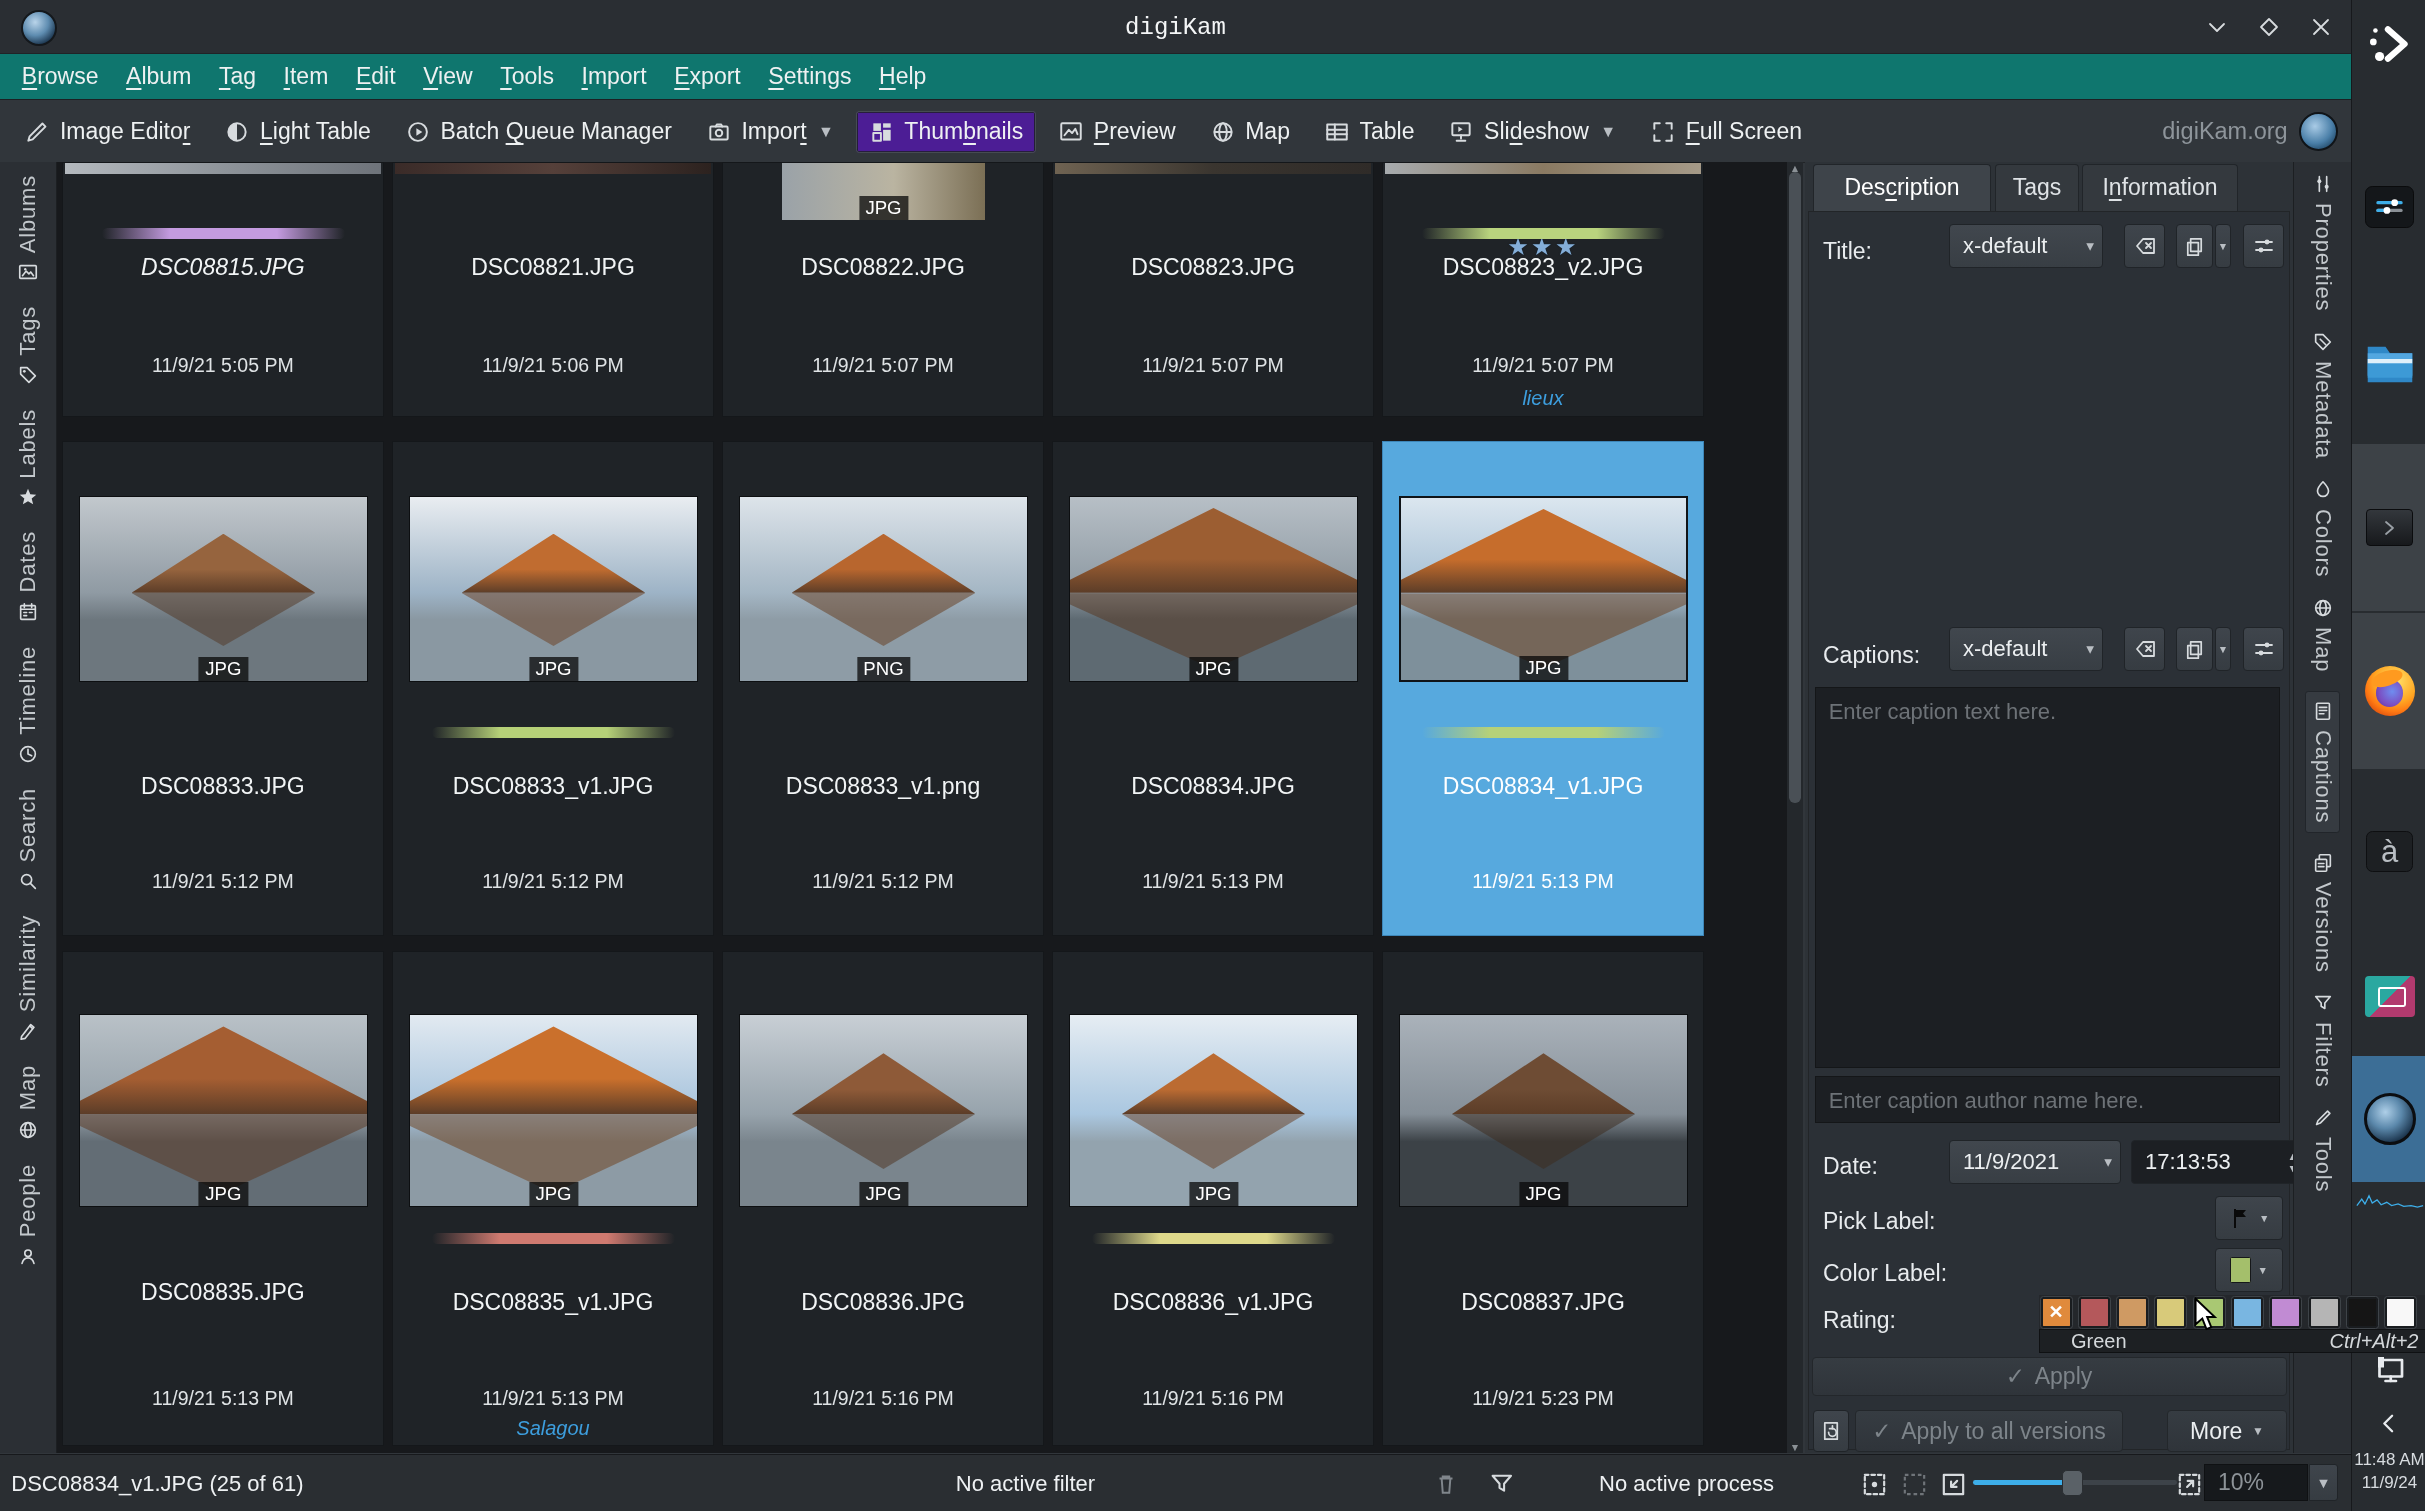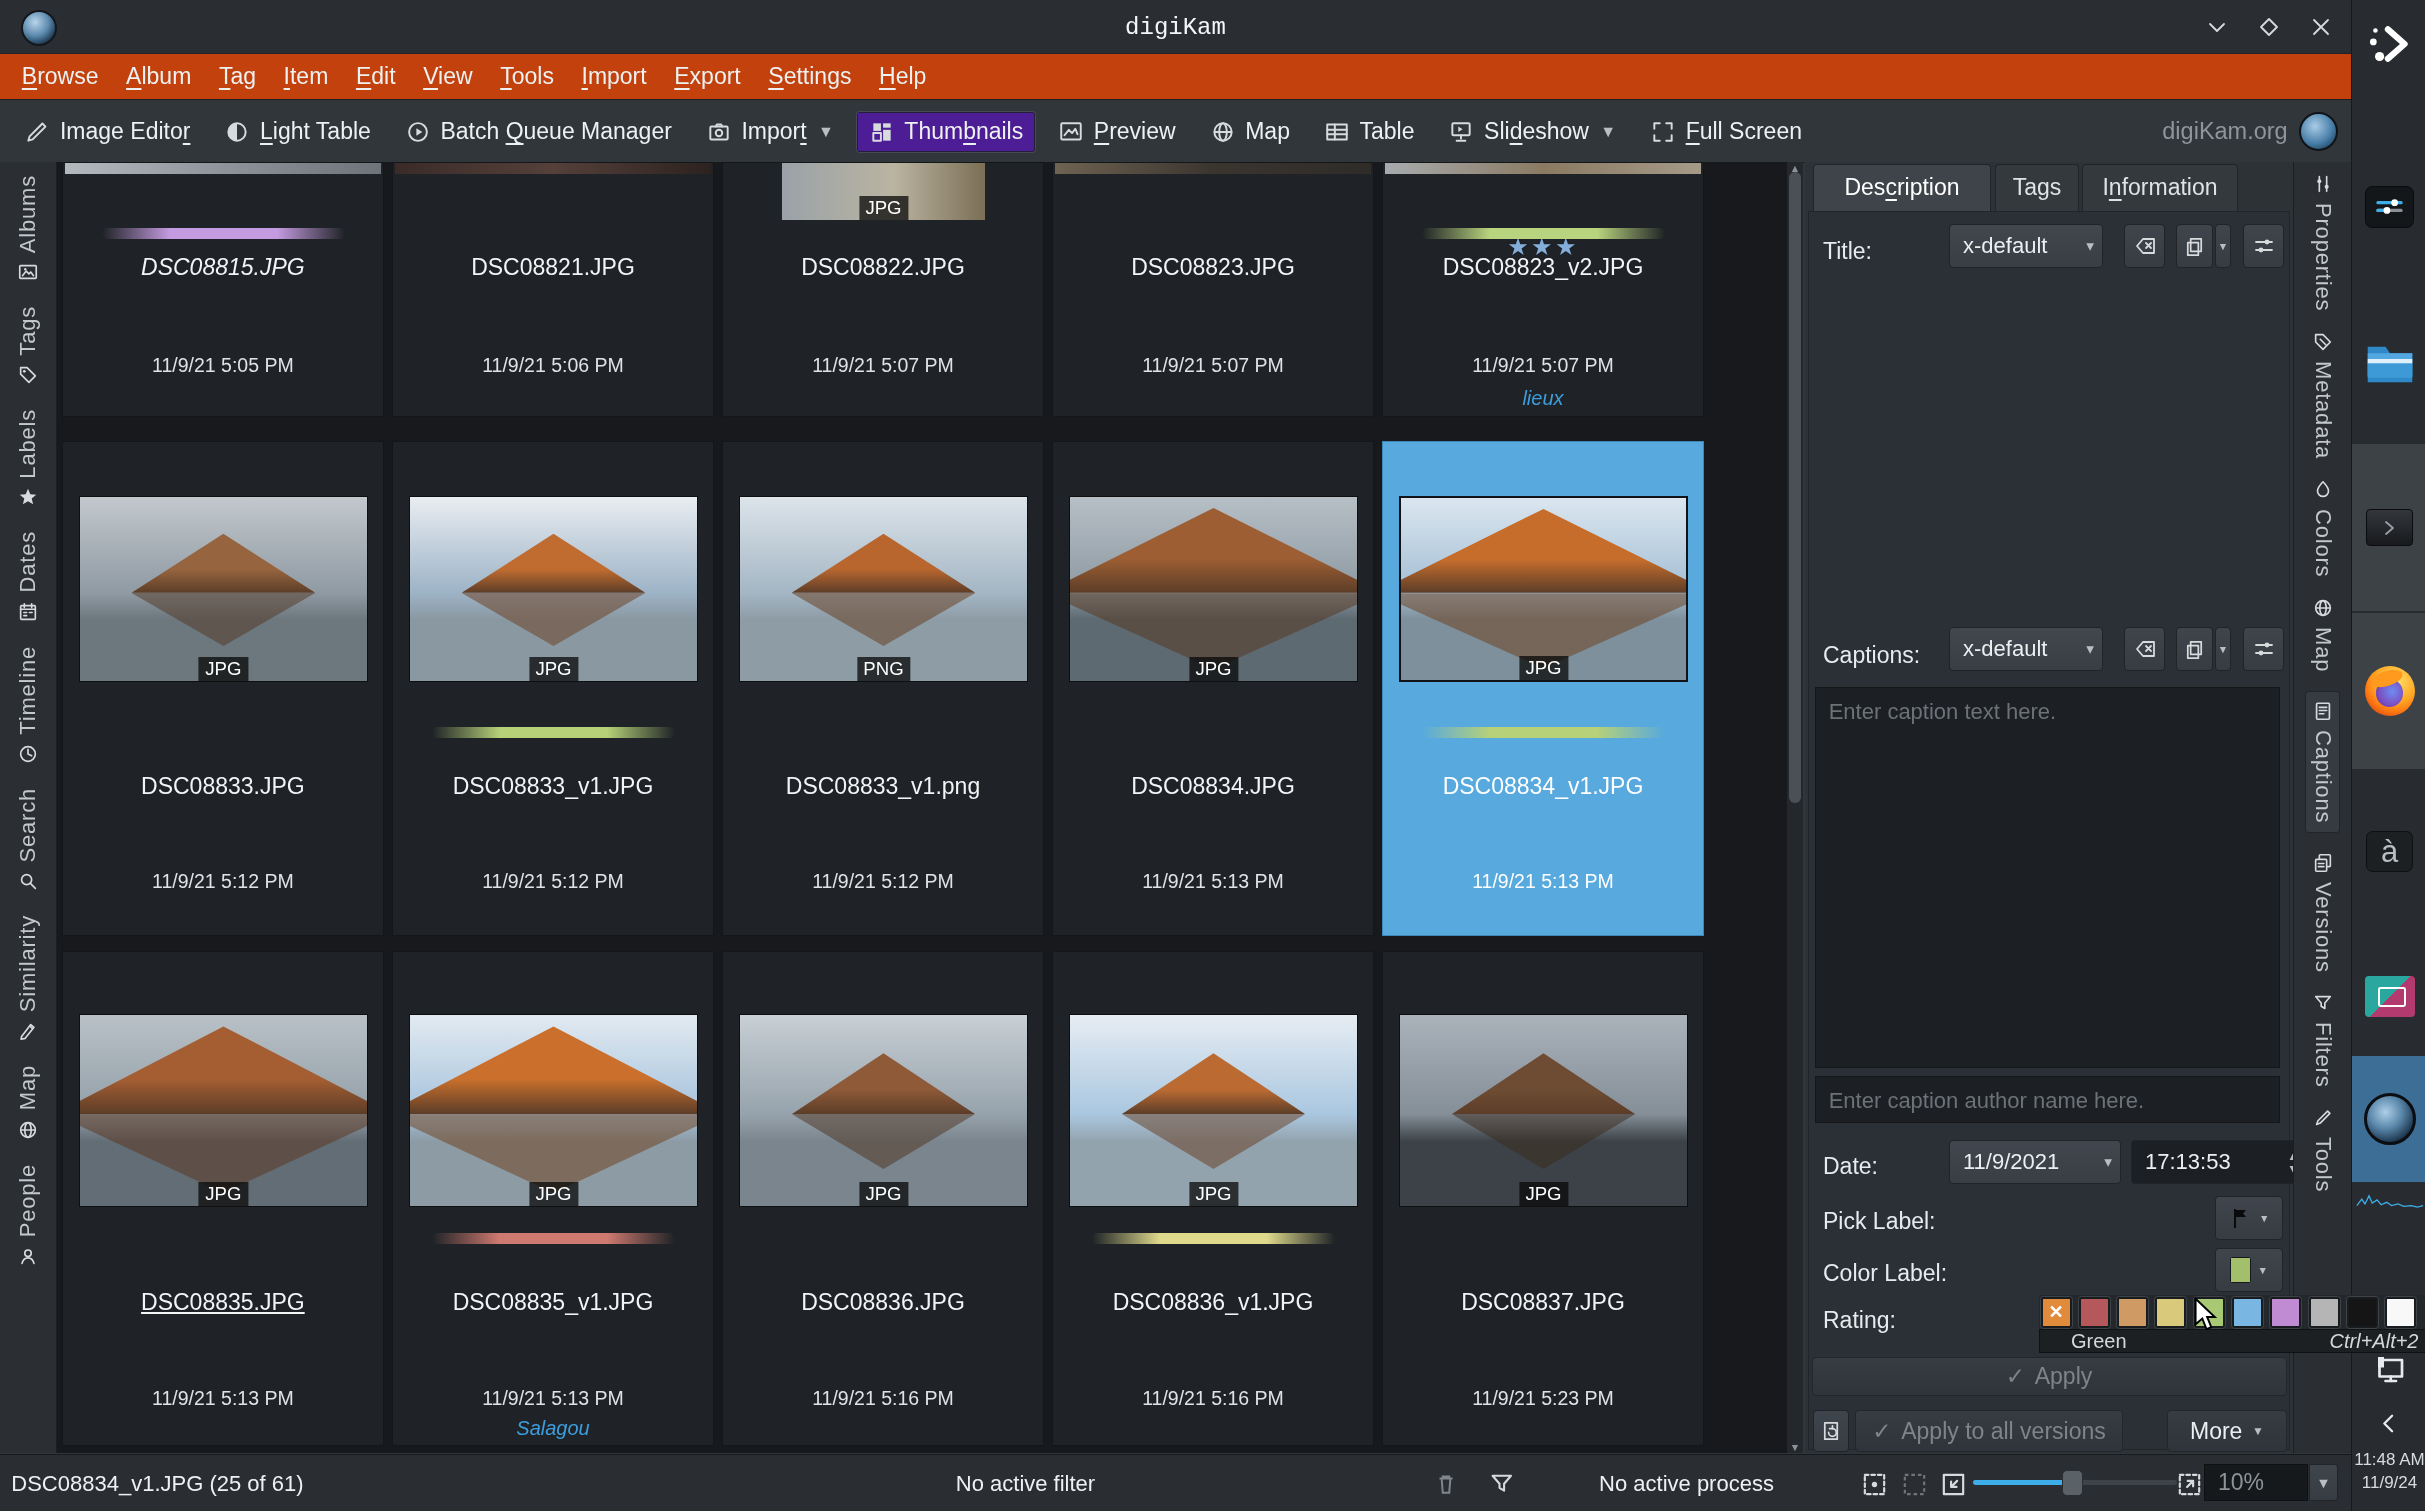--- a/index.html
+++ b/index.html
@@ -14,21 +14,21 @@
     border-bottom:0.8px solid #202327;font-family:Liberation Mono, monospace;}
   .app-logo{position:absolute;left:21px;top:9.7px;width:36px;height:36px;border-radius:50%;
     background:radial-gradient(circle at 38% 32%,#b9d4ea,#5e8cb0 45%,#1d3750 78%,#0a111a 100%);
     border:2.4px solid #14181c;}
   .win-title{position:absolute;left:0;top:0;width:100%;height:54px;display:flex;align-items:center;
     justify-content:center;font-size:24px;color:#f4f6f7;}
   .win-controls{position:absolute;right:14.6px;top:11.3px;display:flex;gap:21px;}
   .win-btn{width:31px;height:31px;display:flex;align-items:center;justify-content:center;}
 
   
-  .menubar{position:absolute;left:0;top:54px;width:2351px;height:46px;background:#c2410c;
+  .menubar{position:absolute;left:0;top:54px;width:2351px;height:46px;background:#0f766e;
     border-bottom:0.8px solid #1d2023;display:flex;align-items:center;padding-left:8px;}
   .menu-item{font-size:23px;color:#eef1f2;padding:0 13.8px;}
   .u{text-decoration:underline;text-underline-offset:4px;}
 
   
   .toolbar{position:absolute;left:0;top:101px;width:2351px;height:62px;background:#31363b;
     border-bottom:0.8px solid #212427;display:flex;align-items:center;padding:0 13px;gap:11.3px;}
   .tb-item{display:flex;align-items:center;gap:9.7px;font-size:23px;color:#eef1f2;
     padding:6.5px 11.3px;border-radius:3.2px;white-space:nowrap;}
   .tb-item.active{background:#4c1d95;border:0.8px solid #464c52;box-shadow:inset 0 0 0 0.8px #1b1e21;}
@@ -430,21 +430,21 @@
         <div class="fdate" style="top: 428px;">11/9/21 5:13 PM</div>
       </div>
       <div class="cell r3" style="left: 4.9px; top: 789px; height: 495px;">
         <div class="photo" style="top: 62px; height: 193px;">
           <div class="ph-sky" style="background: linear-gradient(rgb(185, 193, 199), rgb(147, 159, 168));"></div>
           <div class="ph-water" style="background: linear-gradient(rgb(147, 159, 168), rgb(99, 109, 117) 30%);"></div>
           <div class="ph-mount" style="left: -9%; width: 118%; height: 46%; top: 6%; background: linear-gradient(rgb(165, 94, 50), rgb(165, 94, 50) 60%, rgb(92, 61, 40));"></div>
           <div class="ph-mount ph-refl" style="left: -9%; width: 118%; height: 41.4%; top: 52%; background: rgb(165, 94, 50);"></div>
           <div class="badge">JPG</div>
         </div>
-        <div class="fname" style="top: 337px; text-decoration: underline;">DSC08835.JPG</div>
+        <div class="fname" style="top: 327px;">DSC08835.JPG</div>
         <div class="fdate" style="top: 435px;">11/9/21 5:13 PM</div>
       </div>
       <div class="cell r3" style="left: 335px; top: 789px; height: 495px;">
         <div class="photo" style="top: 62px; height: 193px;">
           <div class="ph-sky" style="background: linear-gradient(rgb(226, 234, 241), rgb(165, 194, 220));"></div>
           <div class="ph-water" style="background: linear-gradient(rgb(165, 194, 220), rgb(141, 155, 165) 30%);"></div>
           <div class="ph-mount" style="left: -9%; width: 118%; height: 46%; top: 6%; background: linear-gradient(rgb(202, 112, 44), rgb(202, 112, 44) 60%, rgb(92, 61, 40));"></div>
           <div class="ph-mount ph-refl" style="left: -9%; width: 118%; height: 41.4%; top: 52%; background: rgb(202, 112, 44);"></div>
           <div class="badge">JPG</div>
         </div>

